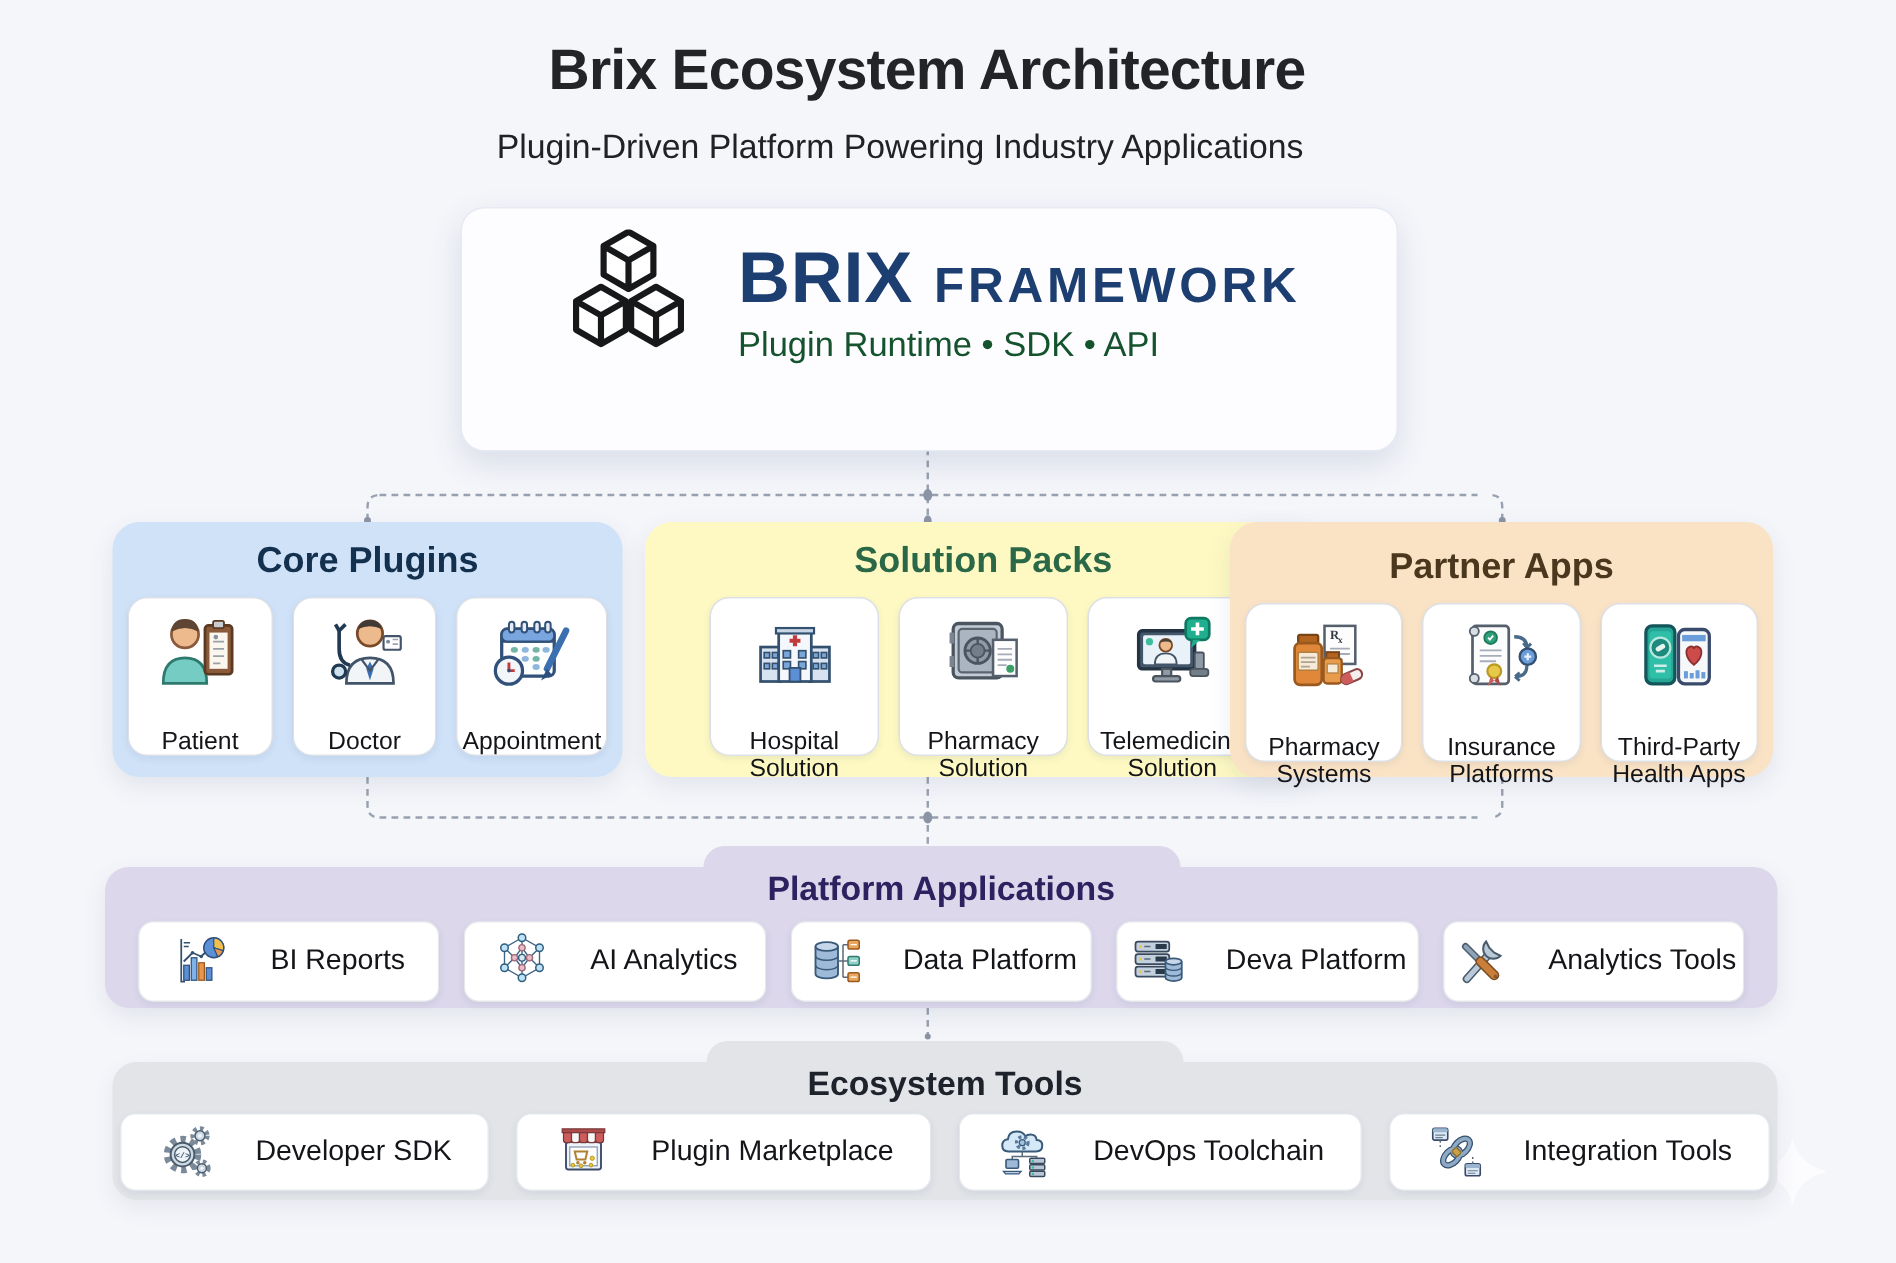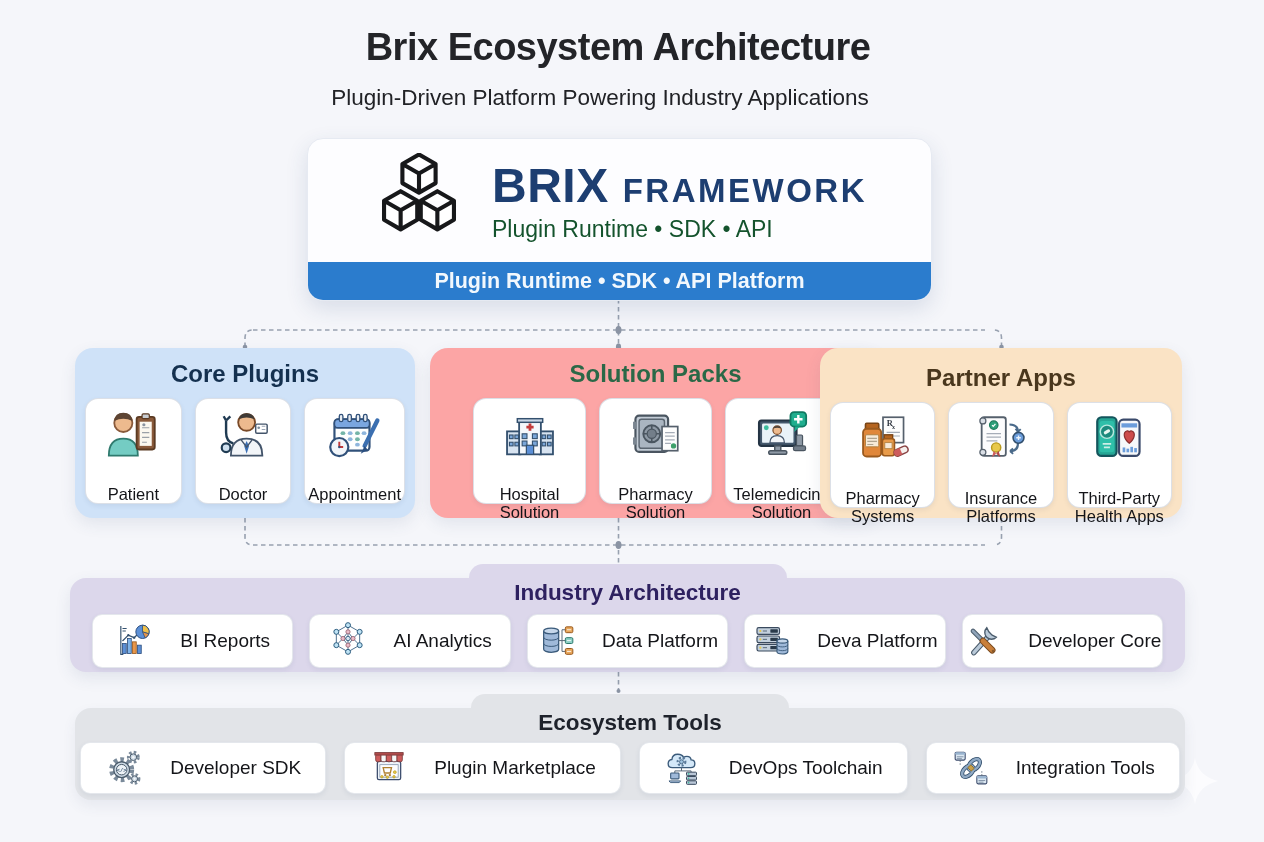--- a/index.html
+++ b/index.html
@@ -46,21 +46,21 @@
     background:#fff;border:1px solid rgba(130,145,170,.28);border-radius:13px;
     box-shadow:0 2px 5px rgba(40,60,100,.08);
     display:flex;flex-direction:column;align-items:center;justify-content:flex-start;
     padding:7px 3px 6px;height:106px;box-sizing:border-box;
   }
   .card .ic{width:58px;height:58px;flex:0 0 auto;}
   .card-label{font-size:16.5px;font-weight:500;color:#141519;text-align:center;line-height:1.12;margin-top:21px;}
   .core{left:75px;top:348px;width:340px;height:170px;background:#cfe2f8;}
   .core .panel-title{color:#14304f;}
   .core .card{width:101px;}
-  .packs{left:430px;top:348px;width:451px;height:170px;background:#fca5a5;}
+  .packs{left:430px;top:348px;width:451px;height:170px;background:#fef9c3;}
   .packs .panel-title{color:#2b6847;}
   .packs .card{width:113px;}
   .partners{left:820px;top:348px;width:362px;height:170px;background:#fae3c5;}
   .partners .panel-title{color:#4a371d;margin-top:16px;}
   .partners .card{width:110px;}
   
   .row-panel{position:absolute;border-radius:16px;z-index:1;}
   .row-panel::before{
     content:"";position:absolute;top:-14px;left:50%;transform:translateX(-50%);
     width:318px;height:28px;background:inherit;border-radius:14px 14px 0 0;
@@ -127,21 +127,20 @@
         </g>
       </svg>
       <div>
         <div class="fw-brandline">
           <span class="fw-brix">BRIX</span>
           <span class="fw-word">FRAMEWORK</span>
         </div>
         <div class="fw-tagline">Plugin Runtime • SDK • API</div>
       </div>
     </div>
-    <div class="fw-banner">Plugin Runtime • SDK • API Platform</div>
   </div>
 
   <div class="panel core">
     <div class="panel-title">Core Plugins</div>
     <div class="cards">
       <div class="card">
         <svg class="ic" viewBox="0 0 48 48">
           <path d="M4 41 Q4 27 16 27 Q28 27 28 41 Z" fill="#74ccc3" stroke="#2f7a6e" stroke-width="1.5"></path>
           <circle cx="16" cy="14" r="7.5" fill="#edba8e" stroke="#8a5a3b" stroke-width="1.5"></circle>
           <path d="M8.5 12.5 Q9 5.5 16 5.5 Q23 5.5 23.5 12.5 Q16 8.5 8.5 12.5 Z" fill="#5d4433"></path>
@@ -323,21 +322,21 @@
             <rect x="33.4" y="30.5" width="2.2" height="4.5"></rect>
               <rect x="36.6" y="31.5" width="2.2" height="3.5"></rect>
           </g>
         </svg>
         <div class="card-label">Third-Party Health Apps</div>
       </div>
     </div>
   </div>
 
   <div class="row-panel industry">
-    <div class="row-title">Industry Architecture</div>
+    <div class="row-title">Platform Applications</div>
     <div class="row-cards">
       <div class="row-card">
         <svg class="ic-sm" viewBox="0 0 48 48">
           <path d="M7 6 V40 H10" stroke="#33506e" stroke-width="1.4" fill="none"></path>
           <path d="M9 9 h5 M9 12 h4" stroke="#33506e" stroke-width="1.2"></path>
           <rect x="9" y="27" width="4.5" height="12" fill="#5b8fd6" stroke="#2e5080" stroke-width="1"></rect>
           <rect x="15" y="21" width="4.5" height="18" fill="#7fb3e8" stroke="#2e5080" stroke-width="1"></rect>
           <rect x="21" y="25" width="4.5" height="14" fill="#e8964a" stroke="#9a5a1e" stroke-width="1"></rect>
           <rect x="27" y="29" width="4.5" height="10" fill="#5b8fd6" stroke="#2e5080" stroke-width="1"></rect>
           <path d="M9 24 L16 17 L23 20 L31 12" stroke="#33506e" stroke-width="1.5" fill="none"></path>
@@ -416,21 +415,21 @@
         <svg class="ic-sm" viewBox="0 0 48 48">
           <path d="M13 38 L30 19" stroke="#4a5b6b" stroke-width="6.5" stroke-linecap="round"></path>
           <path d="M13 38 L30 19" stroke="#b9c9d8" stroke-width="4" stroke-linecap="round"></path>
           <path d="M28.5 8 A8 8 0 1 0 40 19.5 L35 17 L31 13 Z" fill="#b9c9d8" stroke="#4a5b6b" stroke-width="1.6"></path>
           <path d="M12 12 L24 24" stroke="#4a5b6b" stroke-width="5.6" stroke-linecap="round"></path>
           <path d="M12 12 L24 24" stroke="#8fa3b8" stroke-width="3.2" stroke-linecap="round"></path>
           <path d="M24 24 L35 35" stroke="#7a4a1e" stroke-width="8" stroke-linecap="round"></path>
           <path d="M24 24 L35 35" stroke="#c97f3a" stroke-width="5.6" stroke-linecap="round"></path>
           <circle cx="36" cy="36" r="1.6" fill="#8a5a2a"></circle>
         </svg>
-        <div class="row-label">Developer Core</div>
+        <div class="row-label">Analytics Tools</div>
       </div>
     </div>
   </div>
 
   <div class="row-panel ecosystem">
     <div class="row-title">Ecosystem Tools</div>
     <div class="row-cards">
       <div class="row-card">
         <svg class="ic-sm" viewBox="0 0 48 48">
           <circle cx="20" cy="26" r="12" fill="none" stroke="#7a8a9a" stroke-width="6" stroke-dasharray="4.2 3.6"></circle>

